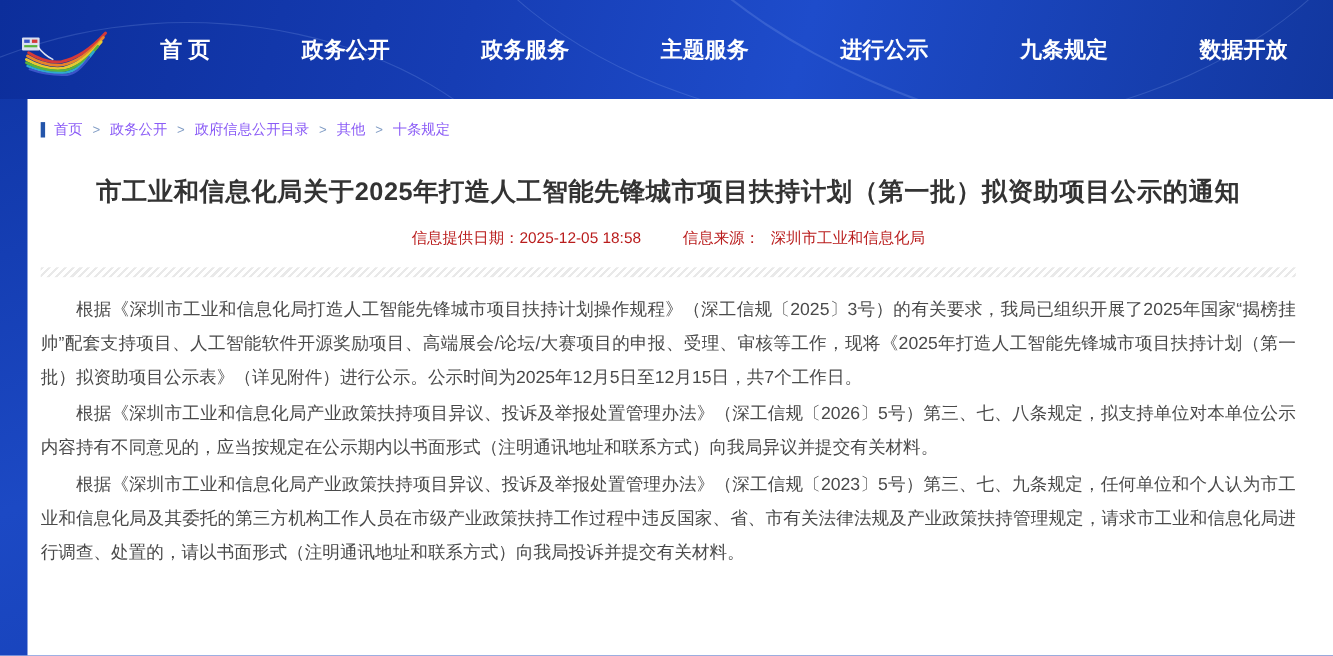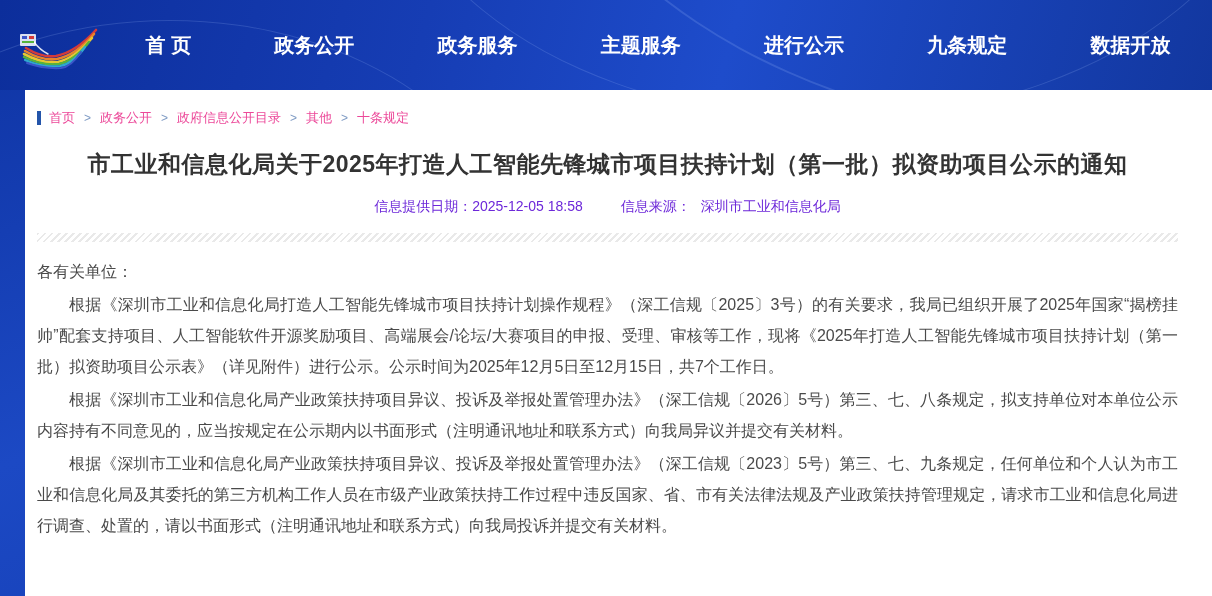--- a/index.html
+++ b/index.html
@@ -56,37 +56,37 @@
   .breadcrumb {
     display: flex; align-items: center;
     padding-top: 19px;
     font-size: 13px;
     color: #4a73b3;
   }
   .crumb-bar {
     display: inline-block; width: 4px; height: 14px;
     background: #2455aa; margin-right: 8px;
   }
-  .crumb { color: #ec4899; text-decoration: none; cursor: pointer; }
+  .crumb { color: #8b5cf6; text-decoration: none; cursor: pointer; }
   .sep { color: #7f9bc4; margin: 0 9px; font-size: 12px; }
 
   
   .title {
-    margin-top: 22px;
+    margin-top: 32px;
     text-align: center;
     font-size: 23px;
     font-weight: bold;
     color: #333333;
     letter-spacing: 0.5px;
   }
   .meta {
     margin-top: 18px;
     text-align: center;
     font-size: 14px;
-    color: #6d28d9;
+    color: #b91c1c;
   }
   .meta-gap { display: inline-block; width: 38px; }
   .meta-sp { display: inline-block; width: 10px; }
 
   
   .hatch-divider {
     margin: 17px 0 0 0;
     height: 9px;
     background: repeating-linear-gradient(
       135deg,
@@ -161,20 +161,19 @@
 
     <h1 class="title">市工业和信息化局关于2025年打造人工智能先锋城市项目扶持计划（第一批）拟资助项目公示的通知</h1>
 
     <div class="meta">
       <span>信息提供日期：</span><span>2025-12-05 18:58</span><span class="meta-gap"></span><span>信息来源：</span><span class="meta-sp"></span><span>深圳市工业和信息化局</span>
     </div>
 
     <div class="hatch-divider"></div>
 
     <div class="article-body">
-      <p class="salutation">各有关单位：</p>
       <p class="para">根据《深圳市工业和信息化局打造人工智能先锋城市项目扶持计划操作规程》（深工信规〔2025〕3号）的有关要求，我局已组织开展了2025年国家“揭榜挂帅”配套支持项目、人工智能软件开源奖励项目、高端展会/论坛/大赛项目的申报、受理、审核等工作，现将《2025年打造人工智能先锋城市项目扶持计划（第一批）拟资助项目公示表》（详见附件）进行公示。公示时间为2025年12月5日至12月15日，共7个工作日。</p>
       <p class="para">根据《深圳市工业和信息化局产业政策扶持项目异议、投诉及举报处置管理办法》（深工信规〔2026〕5号）第三、七、八条规定，拟支持单位对本单位公示内容持有不同意见的，应当按规定在公示期内以书面形式（注明通讯地址和联系方式）向我局异议并提交有关材料。</p>
       <p class="para">根据《深圳市工业和信息化局产业政策扶持项目异议、投诉及举报处置管理办法》（深工信规〔2023〕5号）第三、七、九条规定，任何单位和个人认为市工业和信息化局及其委托的第三方机构工作人员在市级产业政策扶持工作过程中违反国家、省、市有关法律法规及产业政策扶持管理规定，请求市工业和信息化局进行调查、处置的，请以书面形式（注明通讯地址和联系方式）向我局投诉并提交有关材料。</p>
     </div>
 
   </main>
 </div>
 
 </body></html>

